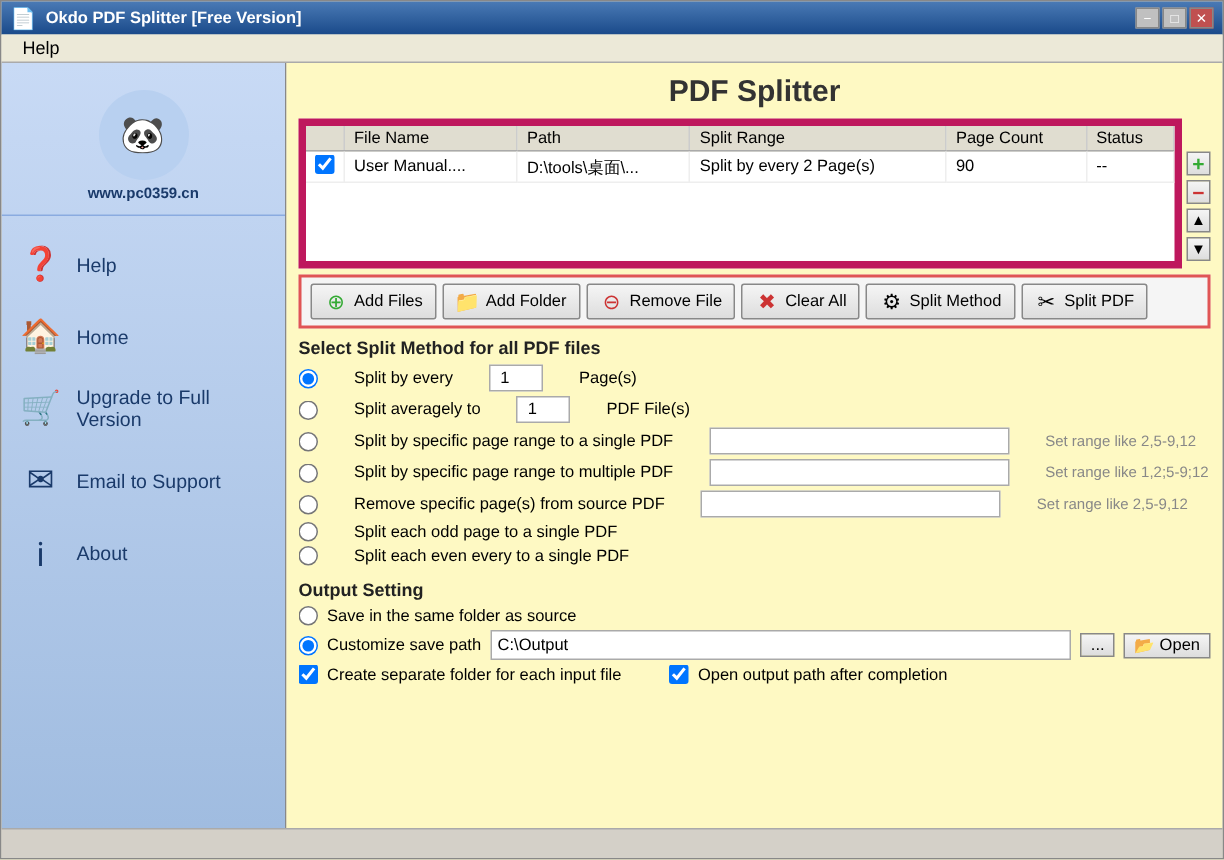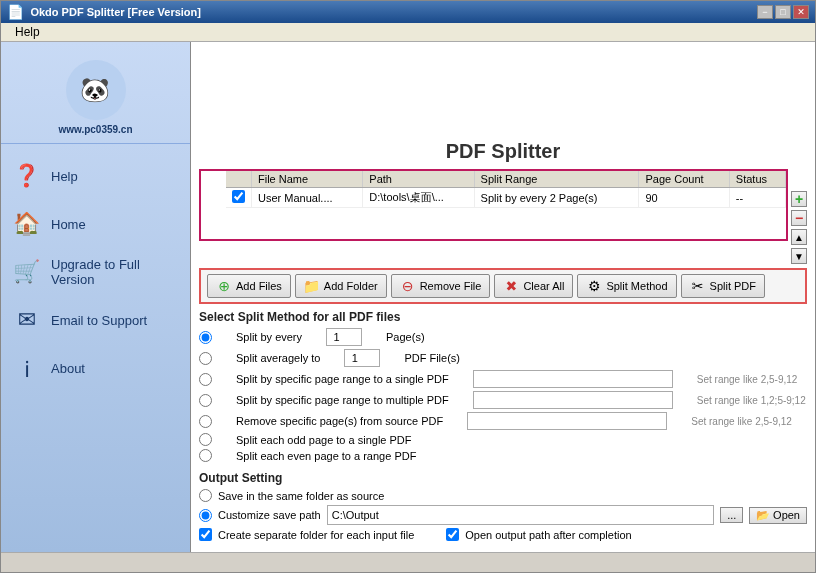--- a/index.html
+++ b/index.html
@@ -18,26 +18,26 @@
     .main-content { display: flex; flex: 1; overflow: hidden; }
 
     
     .sidebar { width: 190px; background: linear-gradient(to bottom, #c8daf5, #a0bce0); border-right: 1px solid #888; display: flex; flex-direction: column; padding-top: 10px; }
     .sidebar-logo { text-align: center; padding: 8px; border-bottom: 1px solid #8aabe0; margin-bottom: 8px; }
     .sidebar-logo .logo-text { font-size: 10px; color: #1a3a6a; font-weight: bold; }
     .sidebar-item { display: flex; align-items: center; padding: 8px 10px; cursor: pointer; gap: 8px; color: #1a3a6a; font-size: 13px; }
     .sidebar-icon { width: 32px; height: 32px; display: flex; align-items: center; justify-content: center; flex-shrink: 0; }
 
     
-    .right-panel { flex: 1; display: flex; flex-direction: column; padding: 8px; background: #ffffff; overflow: hidden; justify-content: flex-end; }
+    .right-panel { flex: 1; display: flex; flex-direction: column; padding: 8px; background: #fef9c3; overflow: hidden; }
 
     .panel-title { font-size: 20px; font-weight: bold; color: #333; text-align: center; margin-bottom: 6px; }
 
     
-    .file-table-container { border: 2px solid #be185d; background: white; flex: 0 0 auto; height: 72px; overflow-y: auto; padding-left: 25px; }
+    .file-table-container { border: 5px solid #be185d; background: white; flex: 0 0 auto; height: 100px; overflow-y: auto; }
     .file-table { width: 100%; border-collapse: collapse; }
     .file-table th { background: #e0ddd0; border-bottom: 1px solid #aaa; border-right: 1px solid #ccc; padding: 2px 6px; text-align: left; font-weight: normal; font-size: 11px; }
     .file-table td { border-bottom: 1px solid #eee; border-right: 1px solid #eee; padding: 2px 6px; font-size: 11px; }
     .file-table .checkbox-col { width: 20px; }
 
     
     .toolbar-area { border: 2px solid #e05555; background: #f5f5f5; padding: 4px 6px; display: flex; gap: 4px; margin-top: 4px; align-items: center; }
     .toolbar-btn { display: flex; align-items: center; gap: 4px; padding: 3px 8px; background: linear-gradient(to bottom, #f5f5f5, #ddd); border: 1px solid #888; cursor: pointer; font-size: 11px; border-radius: 2px; }
     .btn-icon { width: 16px; height: 16px; display: flex; align-items: center; justify-content: center; font-size: 14px; }
     .side-btn { width: 16px; height: 16px; background: linear-gradient(to bottom, #f5f5f5, #ddd); border: 1px solid #888; cursor: pointer; font-size: 10px; display: flex; align-items: center; justify-content: center; }
@@ -212,21 +212,21 @@
           <span style="color:#888;font-size:10px;">Set range like 2,5-9,12</span>
         </div>
 
         <div class="radio-row">
           <input type="radio" name="splitopt" style="">
           <span>Split each odd page to a single PDF</span>
         </div>
 
         <div class="radio-row">
           <input type="radio" name="splitopt" style="">
-          <span>Split each even page to a range PDF</span>
+          <span>Split each even every to a single PDF</span>
         </div>
       </div>
 
       <div class="output-section">
         <div class="section-label">Output Setting</div>
         <div class="output-row">
           <input type="radio" name="outopt" style="">
           <span>Save in the same folder as source</span>
         </div>
         <div class="output-row">

